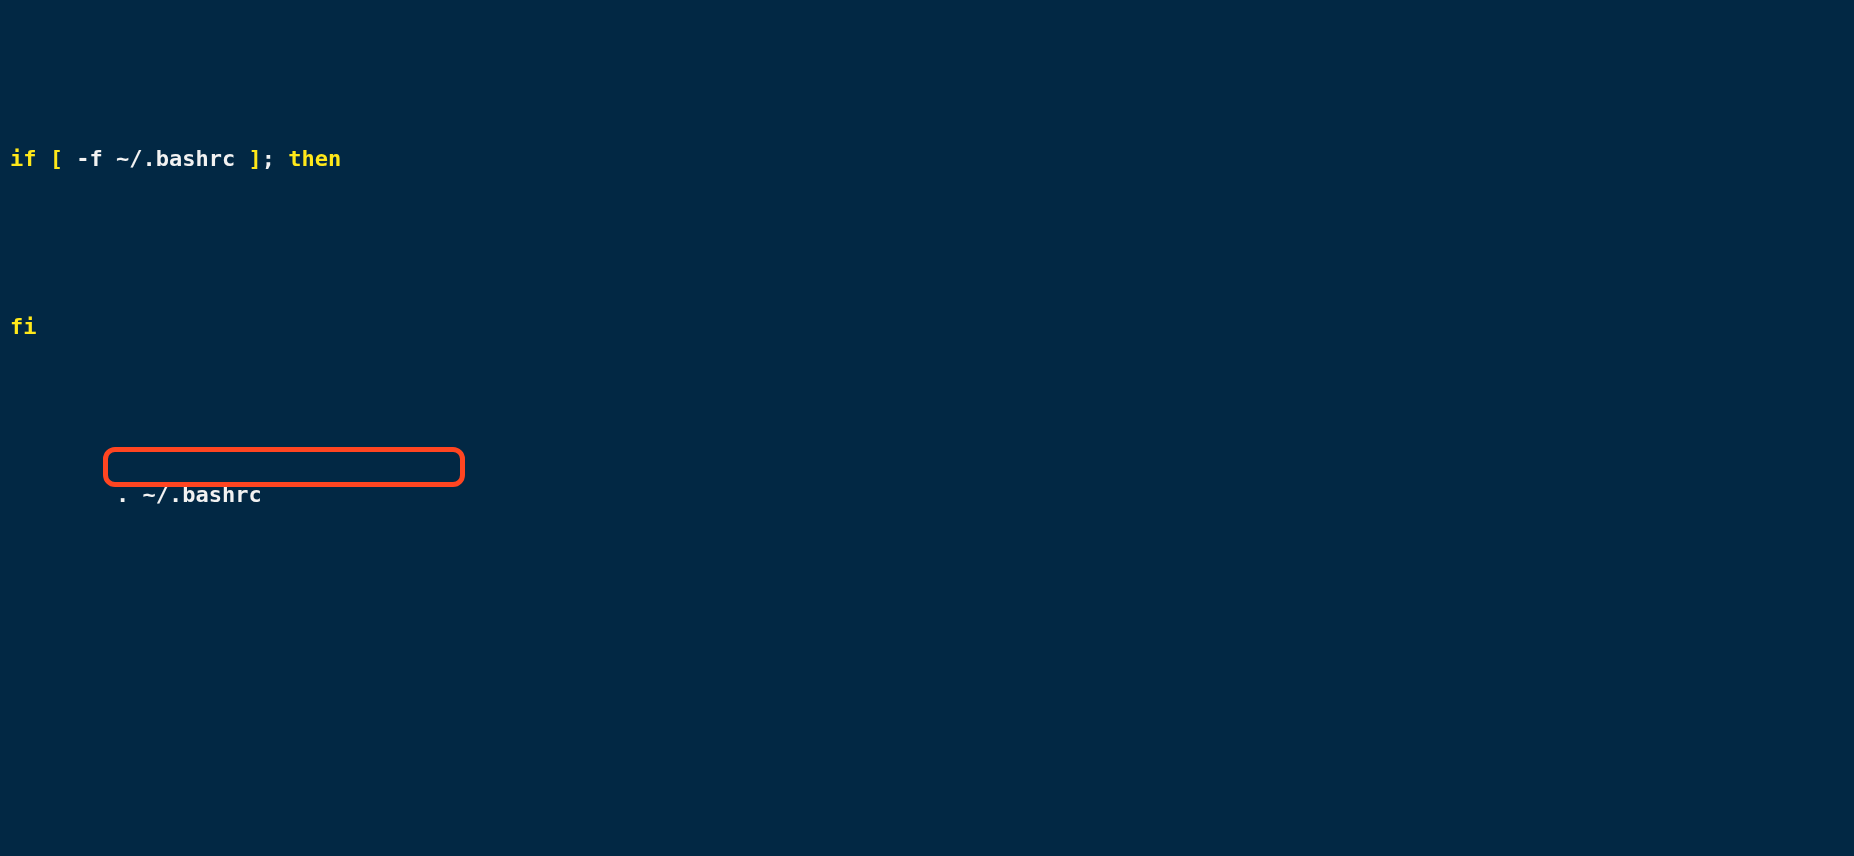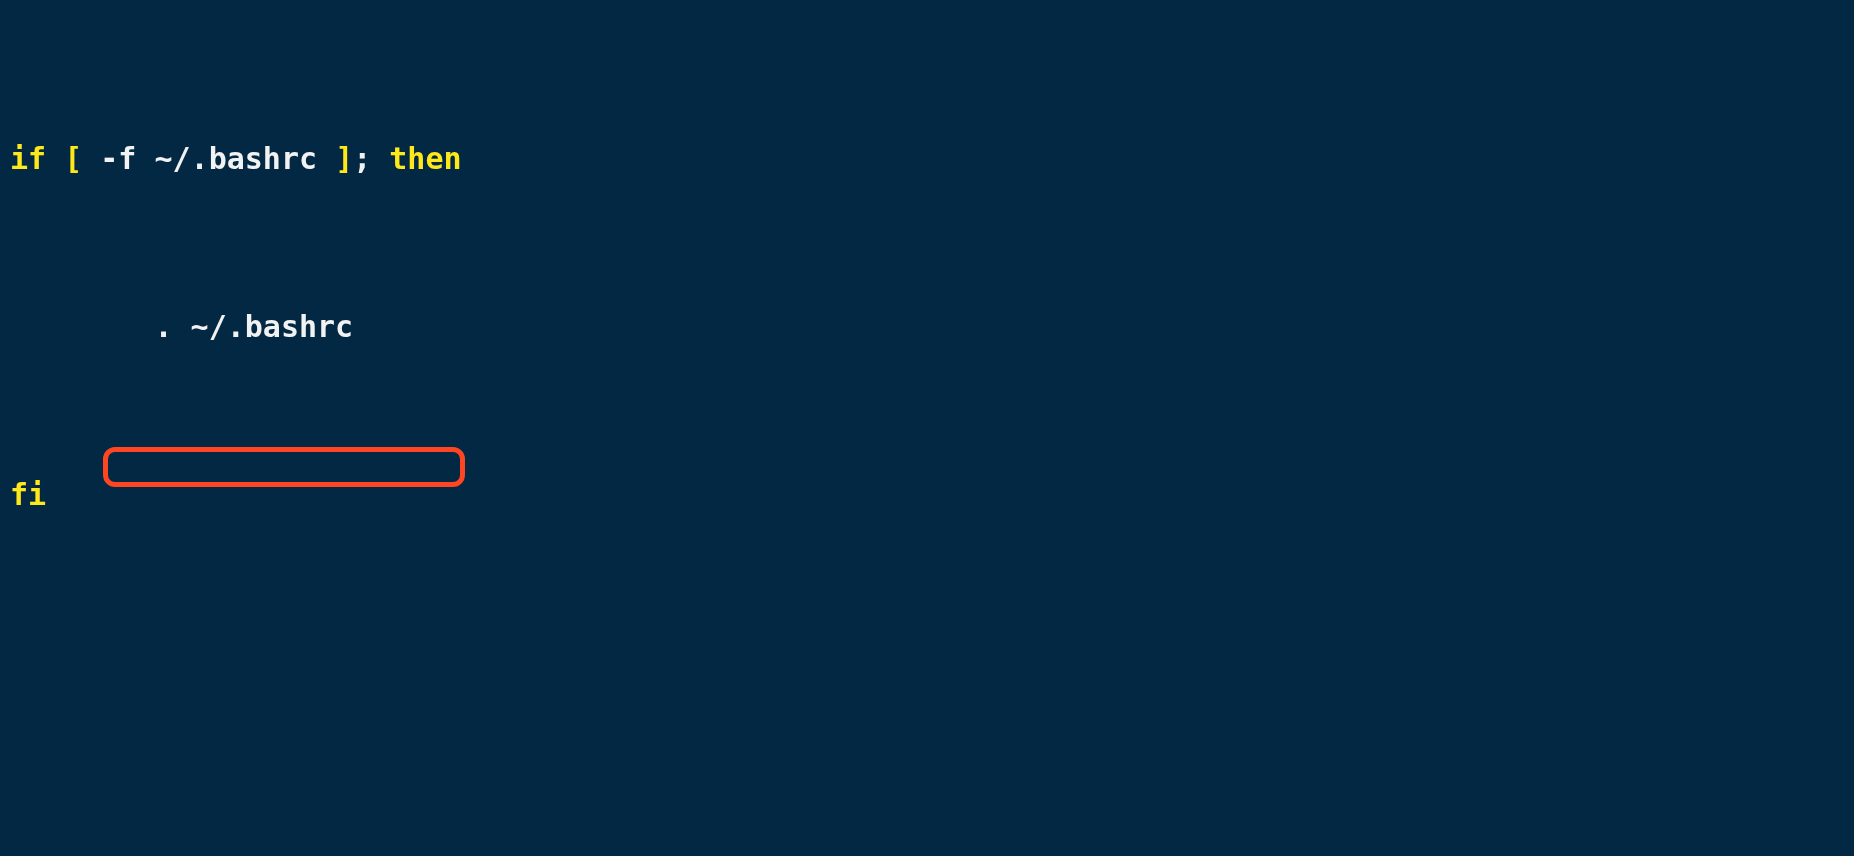--- a/index.html
+++ b/index.html
@@ -8,21 +8,21 @@
     padding: 0;
     background: #022844;
   }
   #screen {
     position: relative;
     width: 1702px;
     height: 856px;
     background: #022844;
     overflow: hidden;
     font-family: "DejaVu Sans Mono", "Liberation Mono", monospace;
-    font-size: 30px;
+    font-size: 22px;
     font-weight: 700;
     line-height: 33.6px;
     letter-spacing: 0px;
     -webkit-font-smoothing: antialiased;
   }
   #terminal {
     position: absolute;
     left: 10px;
     top: 8px;
     right: 0;
@@ -59,24 +59,24 @@
 <body>
 
 <div id="screen">
 
   <div id="terminal">
 
     
     <div class="line"><span class="kw">if</span><span class="punc"> </span><span class="brk">[</span><span class="txt"> -f ~/.bashrc </span><span class="brk">]</span><span class="punc">; </span><span class="kw">then</span></div>
 
     
-    <div class="line"><span class="txt">        . ~/.bashrc</span></div>
+    <div class="line"><span class="kw">fi</span></div>
 
     
-    <div class="line"><span class="kw">fi</span></div>
+    <div class="line"><span class="txt">        . ~/.bashrc</span></div>
 
     
     <div class="line blank">&nbsp;</div>
 
     
 
     
     
 
     

